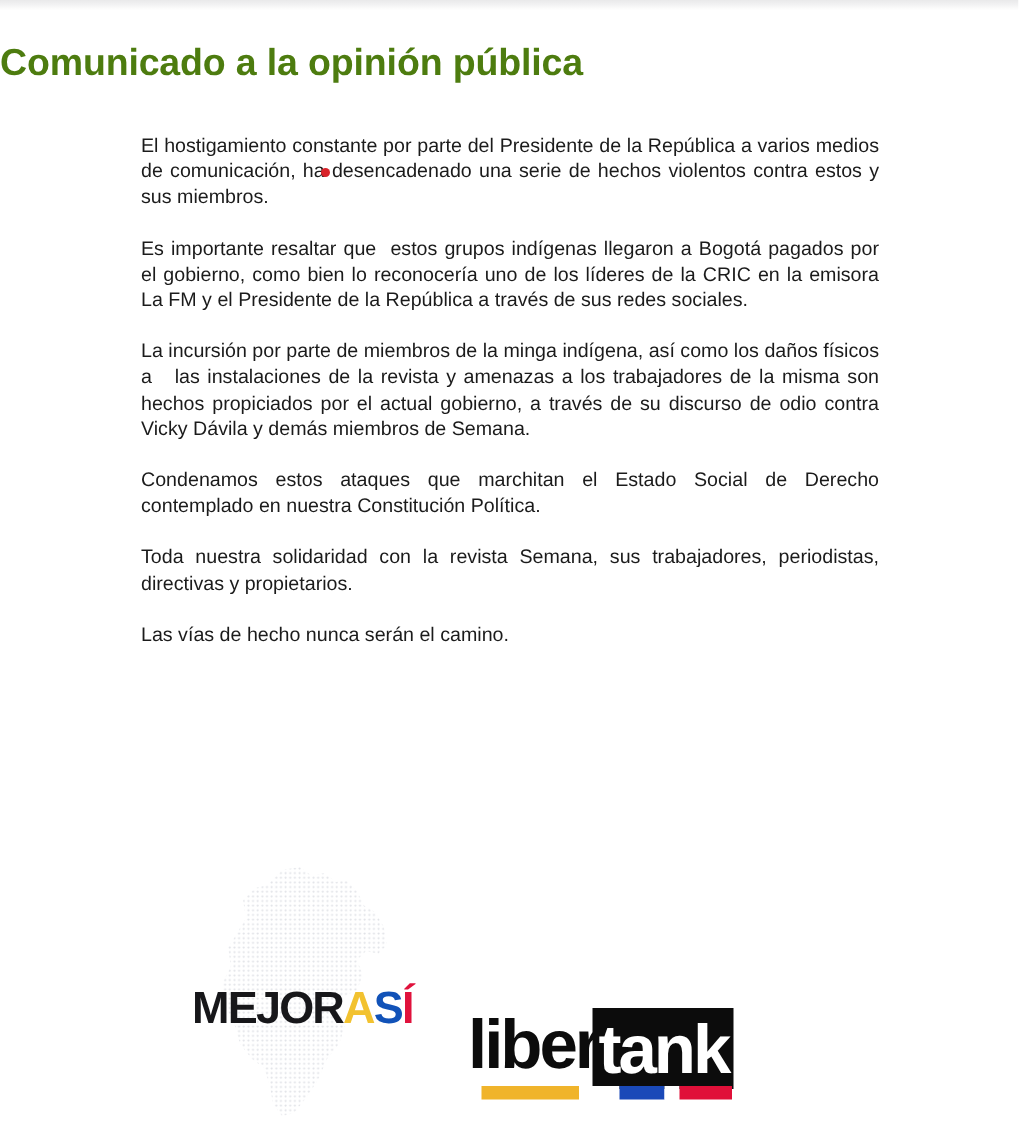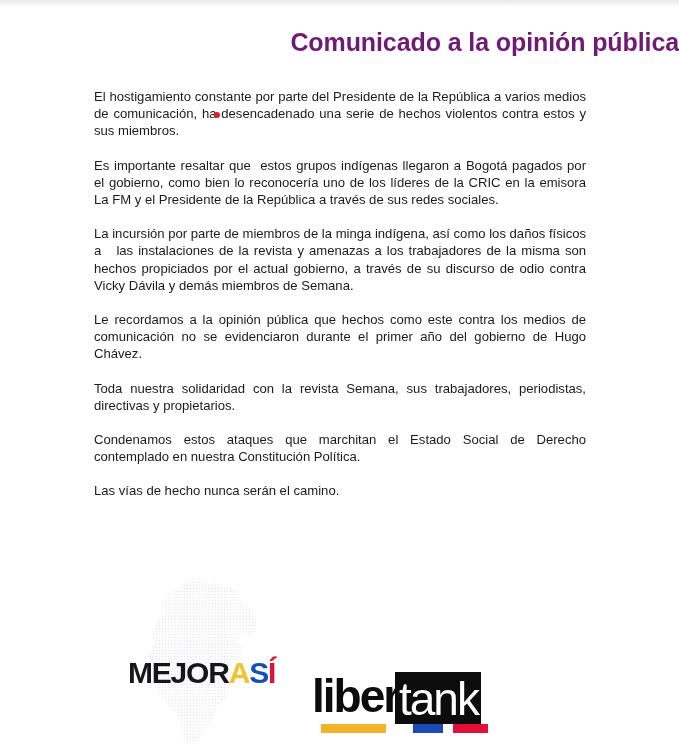--- a/index.html
+++ b/index.html
@@ -26,24 +26,24 @@
     position: absolute;
     top: 0; left: 0;
     width: 679px;
     height: 750px;
   }
   .doc-title {
     position: absolute;
     top: 28px;
     left: 0;
     width: 679px;
-    text-align: right;
+    text-align: left;
     font-size: 25px;
     font-weight: bold;
-    color: #701a75;
+    color: #4d7c0f;
     letter-spacing: -0.1px;
     font-stretch: condensed;
     font-family: "Liberation Sans Narrow", "Liberation Sans", sans-serif;
   }
   .body-copy {
     position: absolute;
     left: 94px;
     top: 88px;
     width: 492px;
   }
@@ -129,21 +129,21 @@
   .lt-tank-box {
     position: absolute;
     left: 83px;
     top: 2px;
     background: #0c0c0c;
     padding: 0 3px 0 4px;
     height: 54px;
   }
   .lt-tank {
     font-size: 46px;
-    font-weight: normal;
+    font-weight: bold;
     color: #ffffff;
     letter-spacing: -2px;
     line-height: 54px;
     font-family: "Liberation Sans", sans-serif;
   }
   .lt-stripe {
     position: absolute;
     left: 9px;
     top: 54px;
     width: 167px;
@@ -163,23 +163,22 @@
 <div class="top-band"></div>
 
 <div class="page">
 
   <div class="doc-title">Comunicado a la opinión pública</div>
 
   <div class="body-copy">
     <p>El hostigamiento constante por parte del Presidente de la República a varios medios de comunicación, ha desencadenado una serie de hechos violentos contra estos y sus miembros.</p>
     <p>Es importante resaltar que  estos grupos indígenas llegaron a Bogotá pagados por el gobierno, como bien lo reconocería uno de los líderes de la CRIC en la emisora La FM y el Presidente de la República a través de sus redes sociales.</p>
     <p>La incursión por parte de miembros de la minga indígena, así como los daños físicos a   las instalaciones de la revista y amenazas a los trabajadores de la misma son hechos propiciados por el actual gobierno, a través de su discurso de odio contra Vicky Dávila y demás miembros de Semana.</p>
-    <p>Le recordamos a la opinión pública que hechos como este contra los medios de comunicación no se evidenciaron durante el primer año del gobierno de Hugo Chávez.</p>
+    <p>Condenamos estos ataques que marchitan el Estado Social de Derecho contemplado en nuestra Constitución Política.</p>
     <p>Toda nuestra solidaridad con la revista Semana, sus trabajadores, periodistas, directivas y propietarios.</p>
-    <p>Condenamos estos ataques que marchitan el Estado Social de Derecho contemplado en nuestra Constitución Política.</p>
     <p class="no-justify">Las vías de hecho nunca serán el camino.</p>
   </div>
 
   <div class="cursor-dot"></div>
 
   <div class="logo-mejorasi">
     <svg class="co-map" viewBox="0 0 120 168">
       <defs>
         <pattern id="dots" width="3.1" height="3.1" patternUnits="userSpaceOnUse">
           <circle cx="1.0" cy="1.0" r="0.72" fill="#c9ccd4"></circle>

